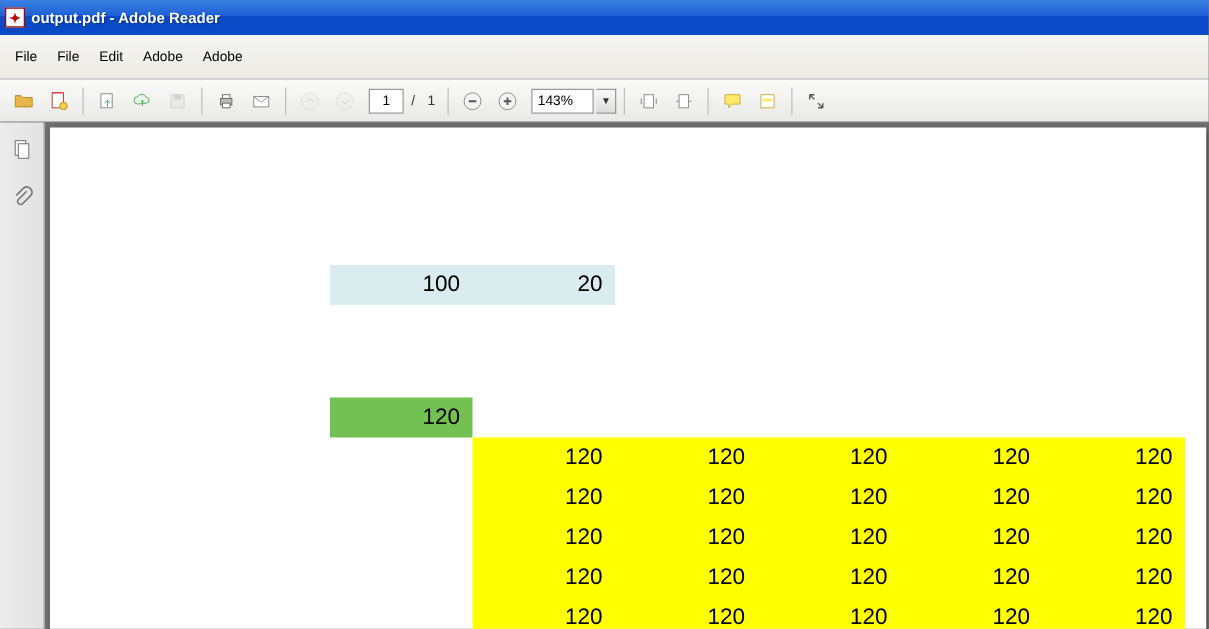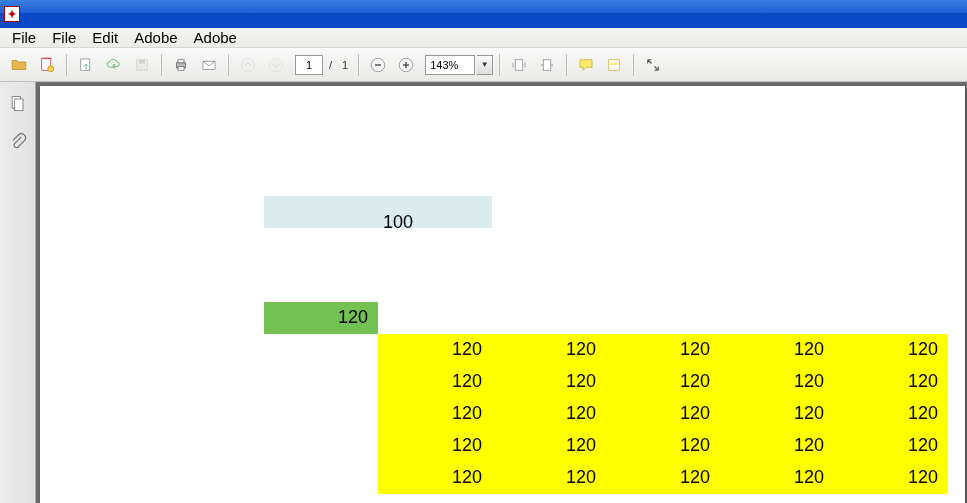--- a/index.html
+++ b/index.html
@@ -22,25 +22,25 @@
     border: 1px solid #a00;
     display: flex; align-items: center; justify-content: center;
     color: #b00; font-size: 11px; font-weight: bold;
     margin-right: 5px;
     font-family: Georgia, serif;
   }
   .titlebar .title-text { text-shadow: 1px 1px 1px rgba(0,0,0,0.3); }
 
   
   .menubar {
-    height: 20px;
+    height: 36px;
     background: linear-gradient(to bottom, #f4f4f2 0%, #ecebe5 100%);
     display: flex;
     align-items: center;
-    font-size: 15px;
+    font-size: 11px;
     color: #000;
     padding: 0 4px;
     border-bottom: 1px solid #d8d8d8;
   }
   .menubar .menu-item {
     padding: 2px 8px;
     cursor: default;
   }
 
   
@@ -121,34 +121,35 @@
   .page {
     background: #fff;
     width: 925px;
     min-height: 1000px;
     box-shadow: 2px 2px 6px rgba(0,0,0,0.4);
     position: relative;
     font-family: Verdana, Geneva, sans-serif;
   }
 
   .row-blue { position: absolute; left: 224px; top: 110px; width: 228px; height: 32px; background: #dbecef; }
-  .row-blue .c1 { position:absolute; left:0; top:11px; width:114px; text-align:right; padding:5px 10px 0 0; font-size:18px;margin-left:45px; }
+  .row-blue .c1 { position:absolute; left:0; top:0; width:114px; text-align:right; padding:5px 10px 0 0; font-size:18px; }
   .row-blue .c2 { position:absolute; left:114px; top:0; width:114px; text-align:right; padding:5px 10px 0 0; font-size:18px; }
 
   .green-block { position:absolute; left:224px; top:216px; width:114px; height:32px; background:#73c053; text-align:right; padding:5px 10px 0 0; font-size:18px; }
 
   .yellow-grid { position:absolute; left:338px; top:248px; width:570px; background:#ffff00; }
   .yellow-grid .yrow { display:flex; height:32px; }
   .yellow-grid .ycell { flex:1; text-align:right; padding:5px 10px 0 0; font-size:18px; }
 </style>
 </head>
 <body>
 
 <div class="titlebar">
   <div class="app-icon">✦</div>
+  <div class="title-text">output.pdf - Adobe Reader</div>
 </div>
 
 <div class="menubar">
   <div class="menu-item">File</div>
   <div class="menu-item">File</div>
   <div class="menu-item">Edit</div>
   <div class="menu-item">Adobe</div>
   <div class="menu-item">Adobe</div>
 </div>
 
@@ -277,20 +278,21 @@
           <path d="M16 6l-7 7a3 3 0 104 4l7-7a5 5 0 00-7-7l-7 7" fill="none" stroke="#777" stroke-width="1.5"></path>
         </svg>
     </div>
   </div>
 
   <div class="doc-scroll">
     <div class="page">
 
       <div class="row-blue">
         <div class="c1">100</div>
+        <div class="c2">20</div>
       </div>
 
       <div class="green-block">120</div>
 
       <div class="yellow-grid">
         <div class="yrow">
           <div class="ycell">120</div>
           <div class="ycell">120</div>
           <div class="ycell">120</div>
           <div class="ycell">120</div>

